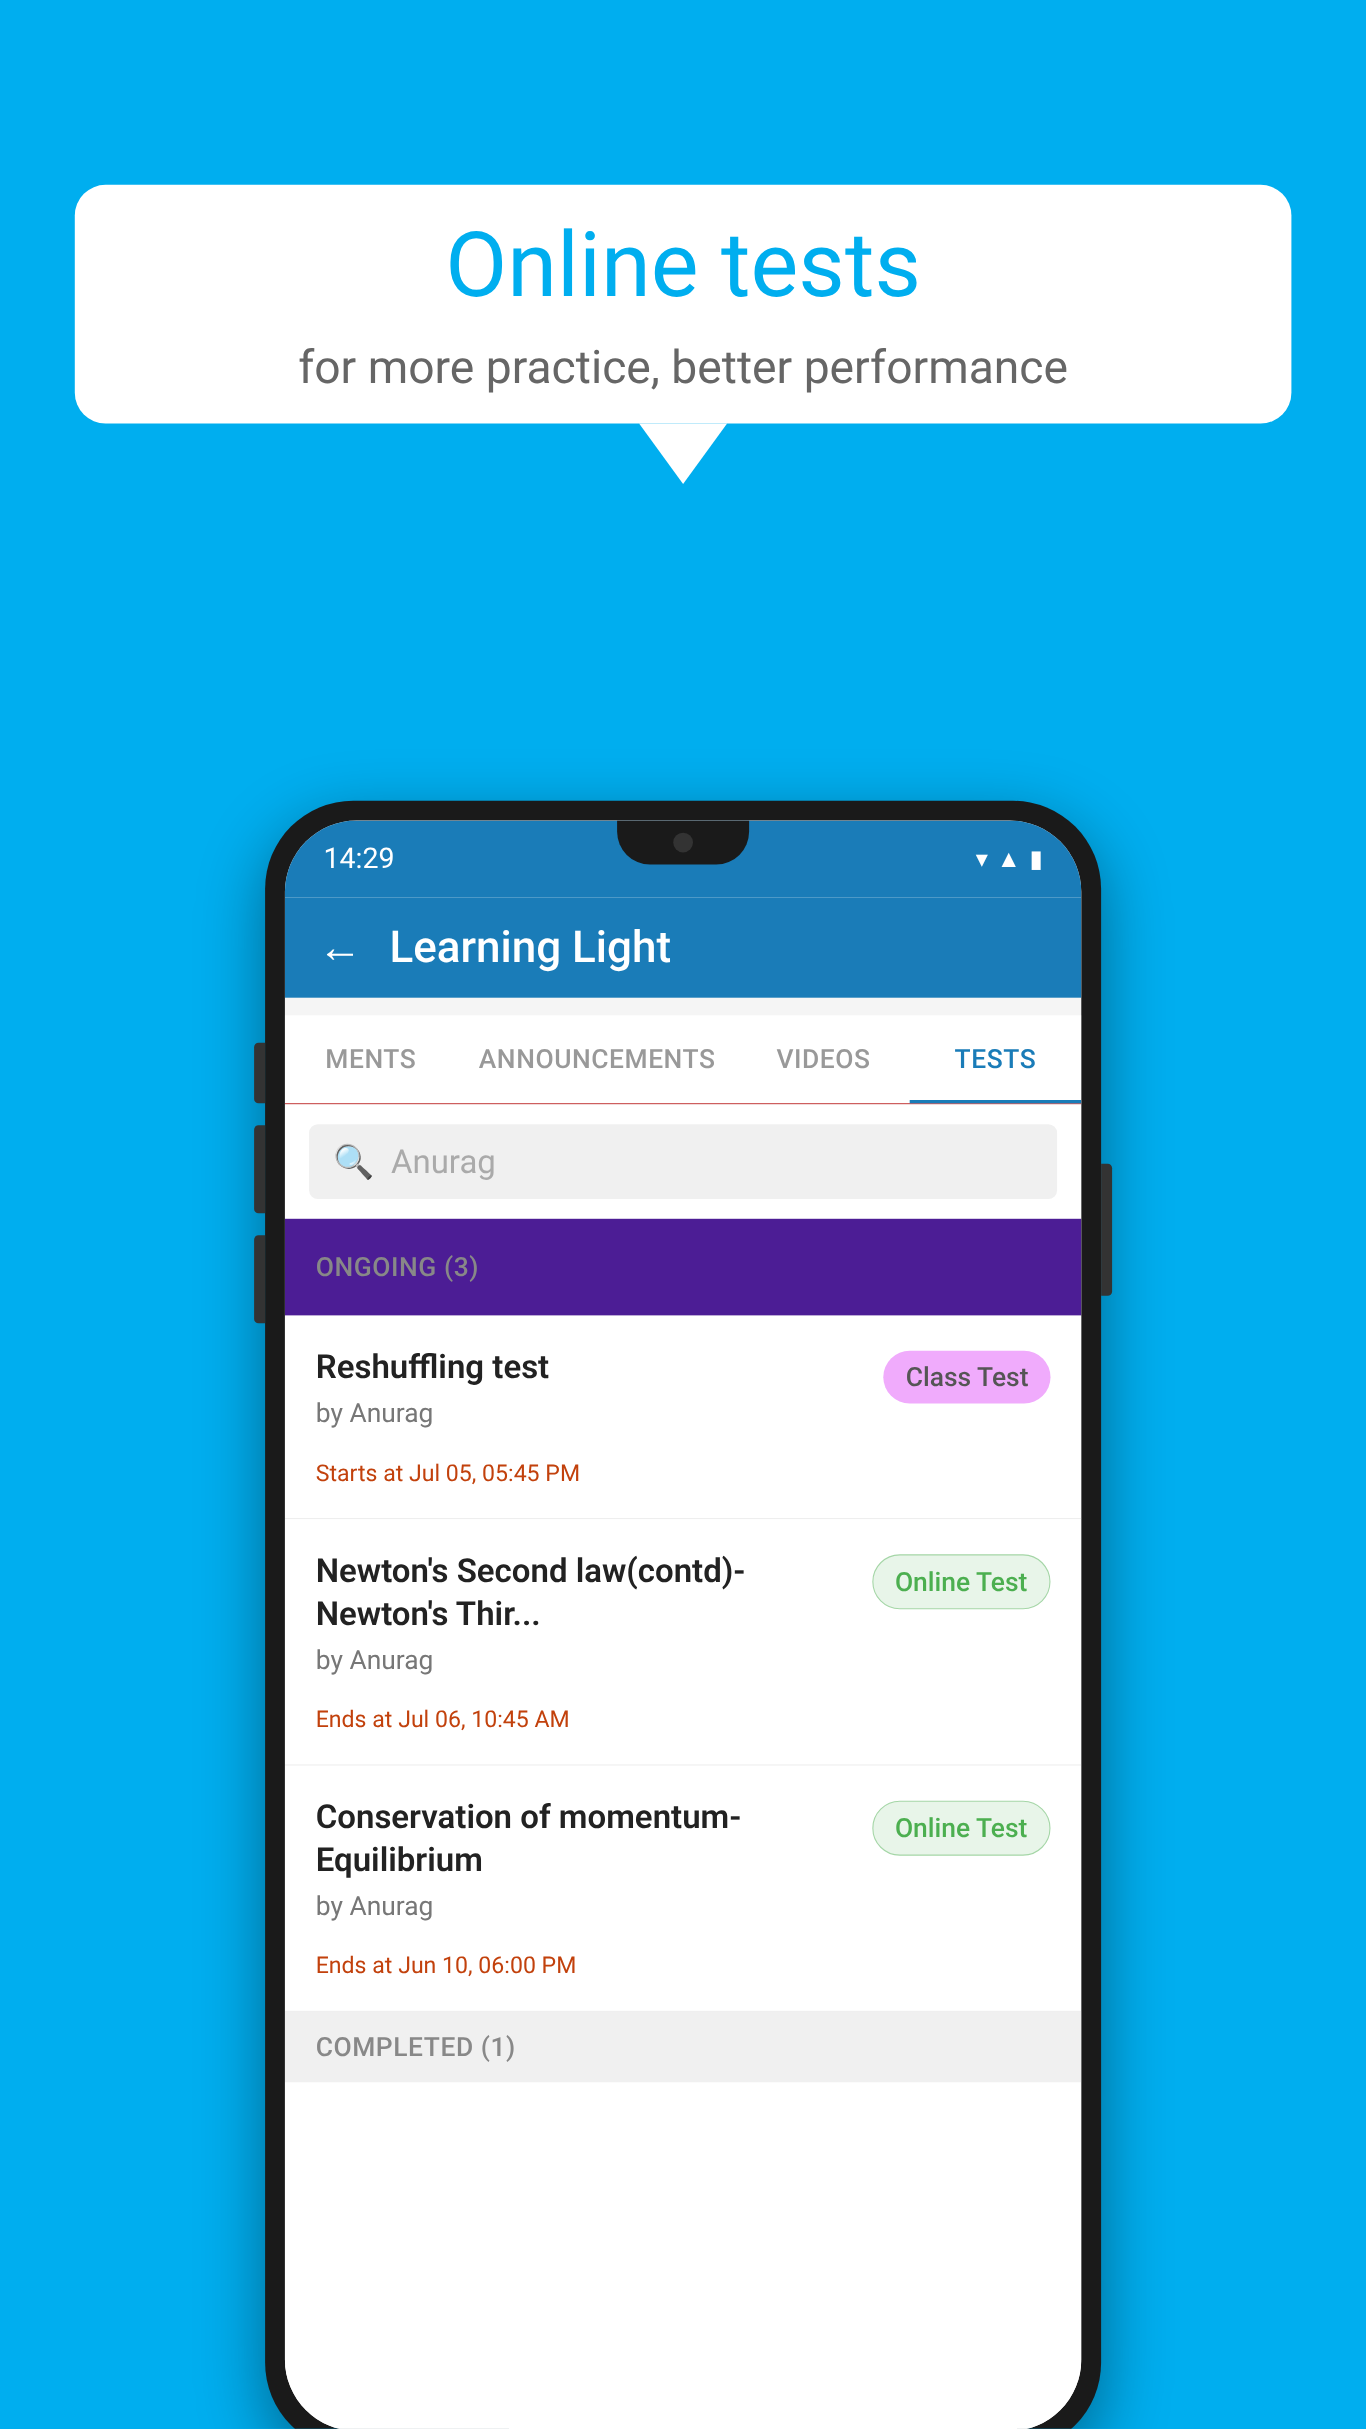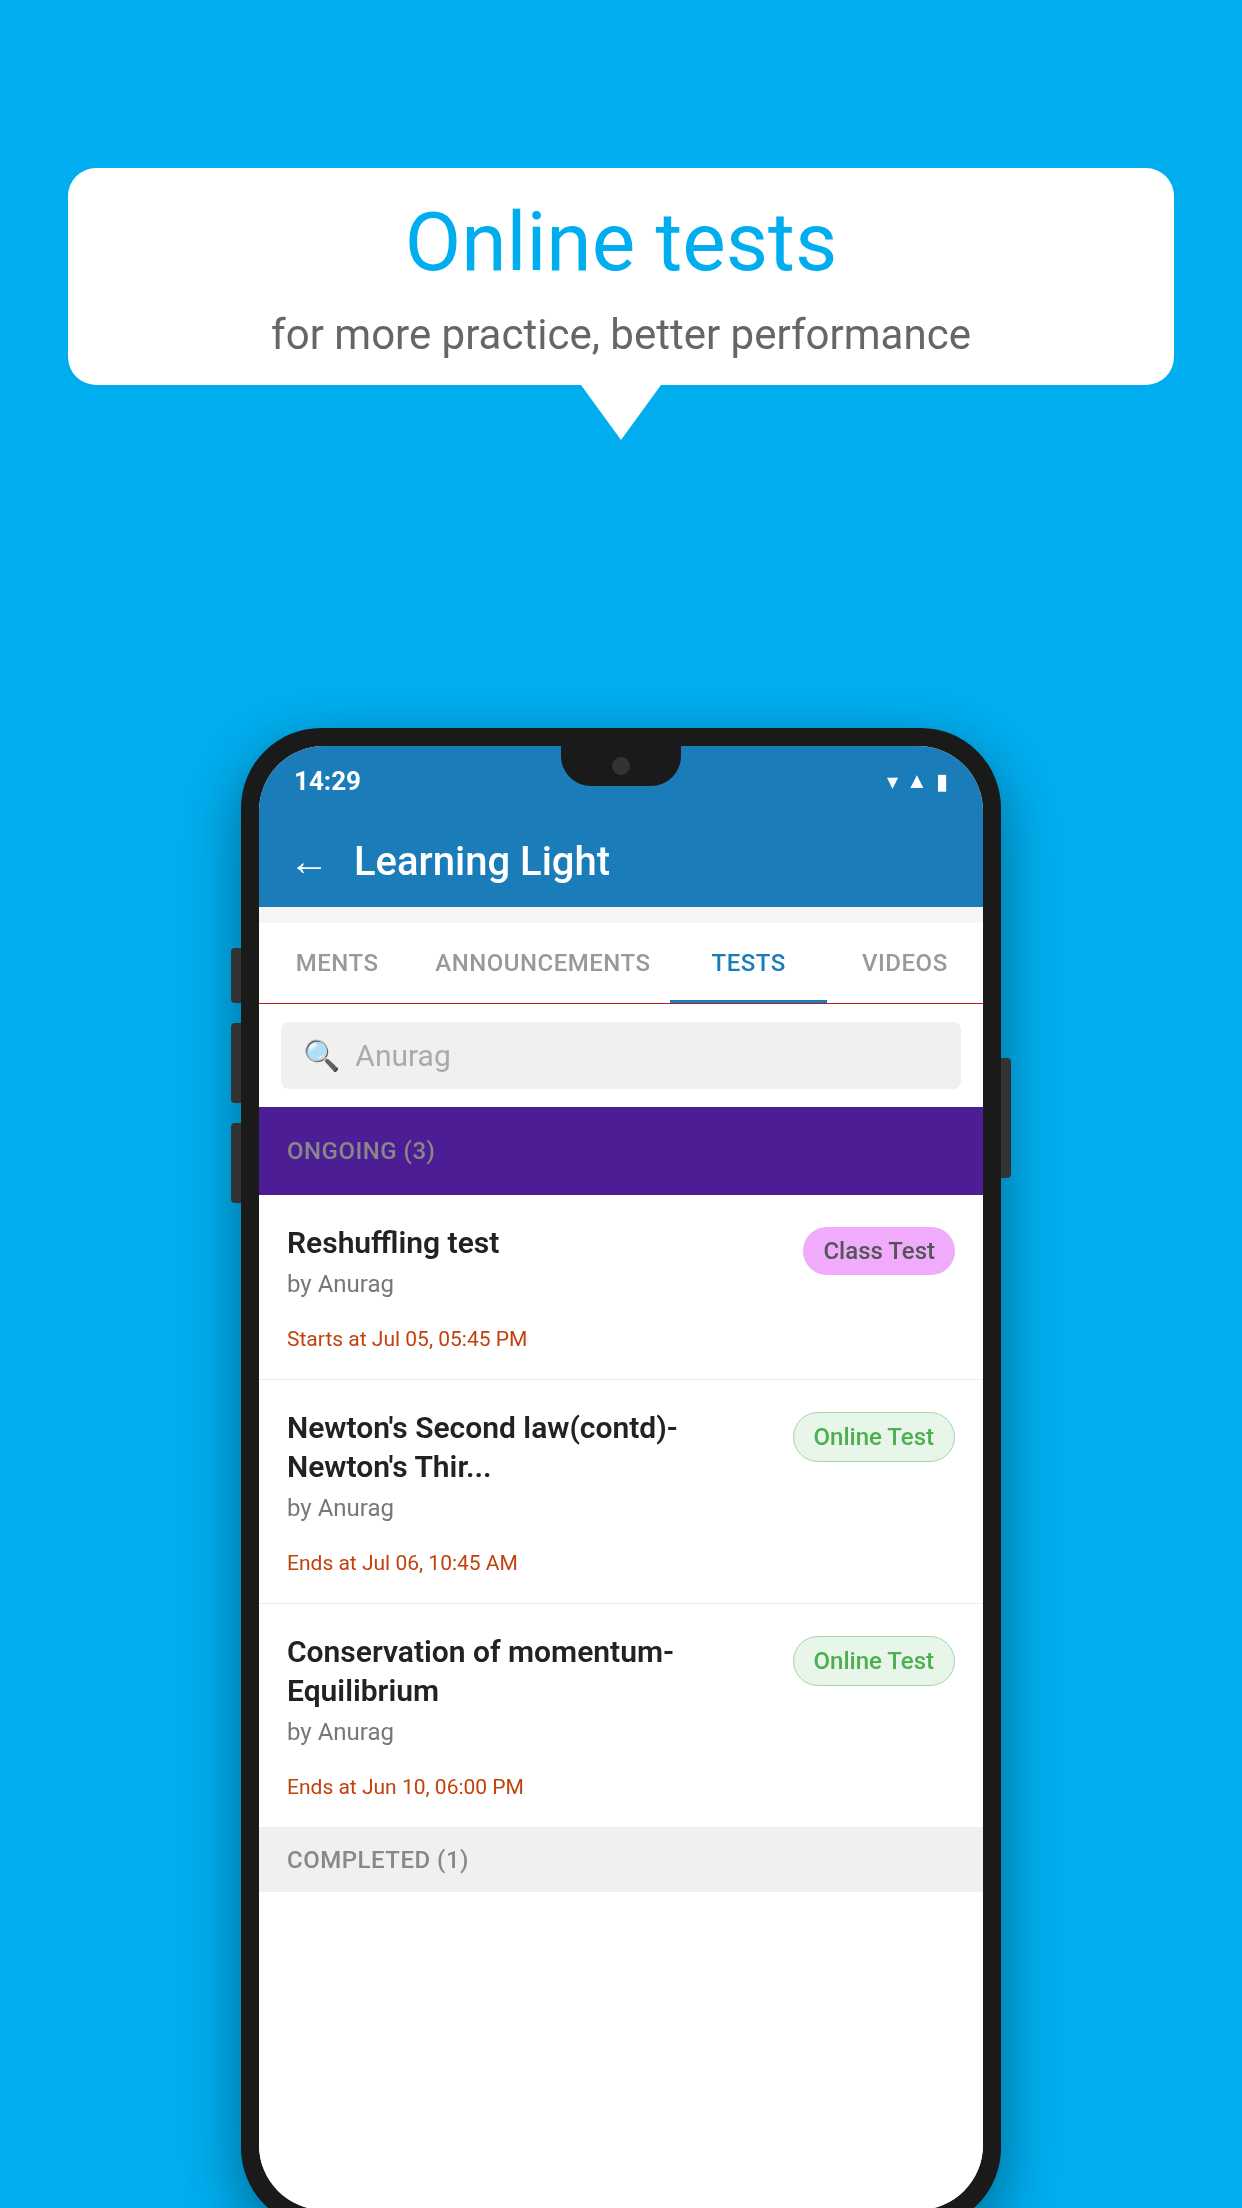--- a/index.html
+++ b/index.html
@@ -86,21 +86,21 @@
       align-items: center;
       justify-content: space-between;
       padding: 0 35px;
       position: relative;
       flex-shrink: 0;
     }
 
     .phone-time {
       color: white;
       font-size: 26px;
-      font-weight: 700;
+      font-weight: 400;
     }
 
     .phone-notch {
       position: absolute;
       top: 0;
       left: 50%;
       transform: translateX(-50%);
       width: 120px;
       height: 40px;
       background: #1a1a1a;
@@ -371,25 +371,25 @@
       <span class="app-title">Learning Light</span>
     </div>
 
     <div class="tabs-bar">
       <div class="tab-item">
         <span>MENTS</span>
       </div>
       <div class="tab-item">
         <span>ANNOUNCEMENTS</span>
       </div>
+      <div class="tab-item">
+        <span>VIDEOS</span>
+      </div>
       <div class="tab-item active">
         <span>TESTS</span>
-      </div>
-      <div class="tab-item">
-        <span>VIDEOS</span>
       </div>
     </div>
 
     <div class="search-container">
       <div class="search-input-wrapper">
         <span class="search-icon-svg">🔍</span>
         <span class="search-placeholder">Anurag</span>
       </div>
     </div>
 

